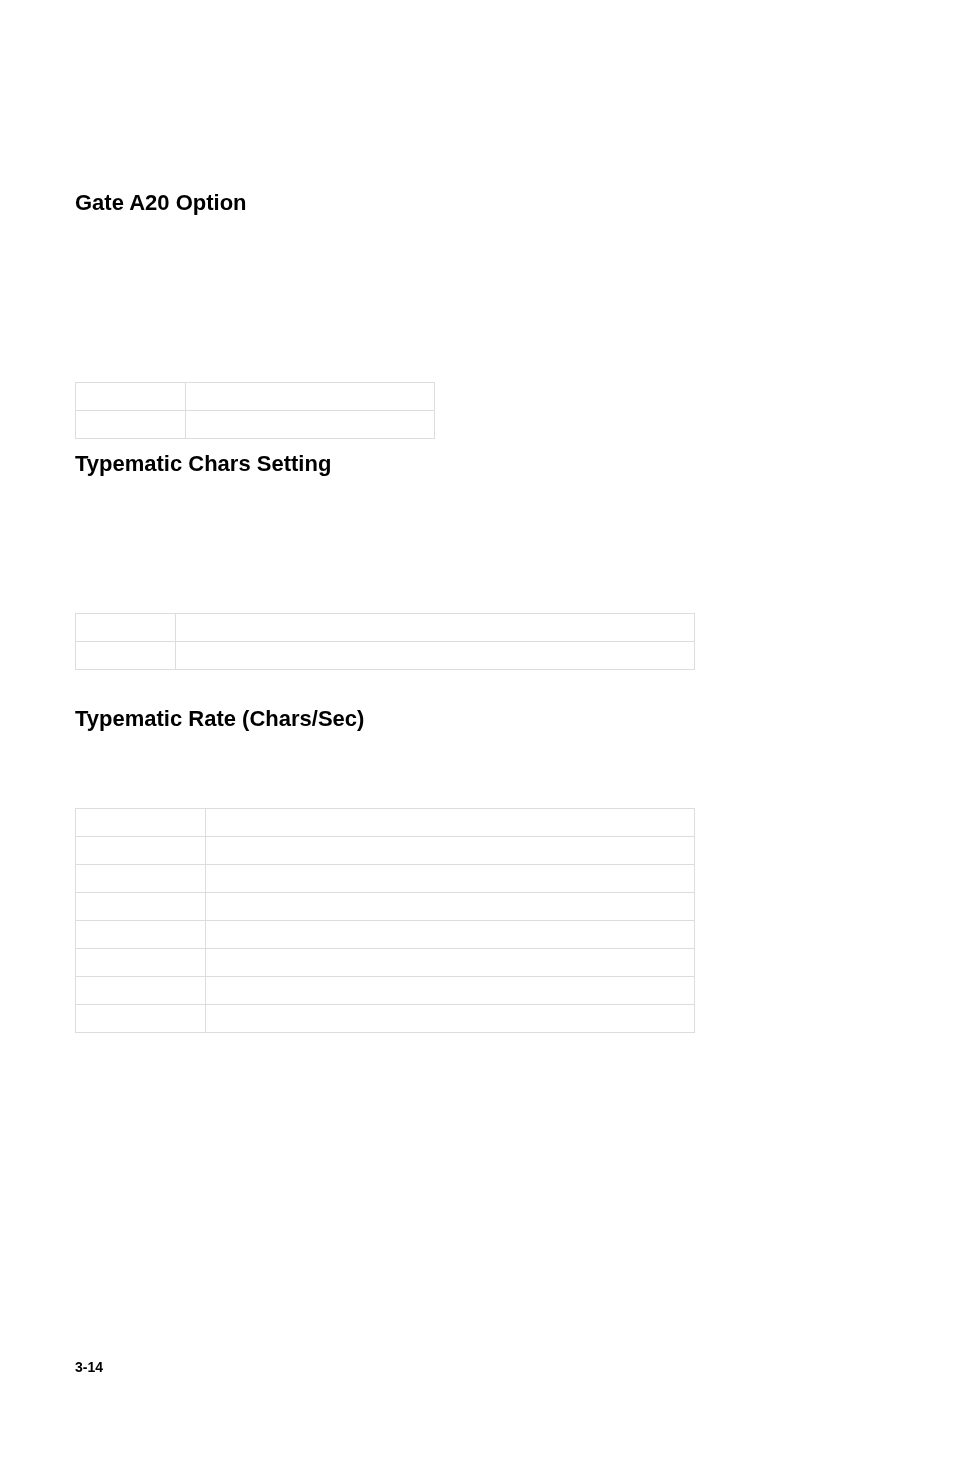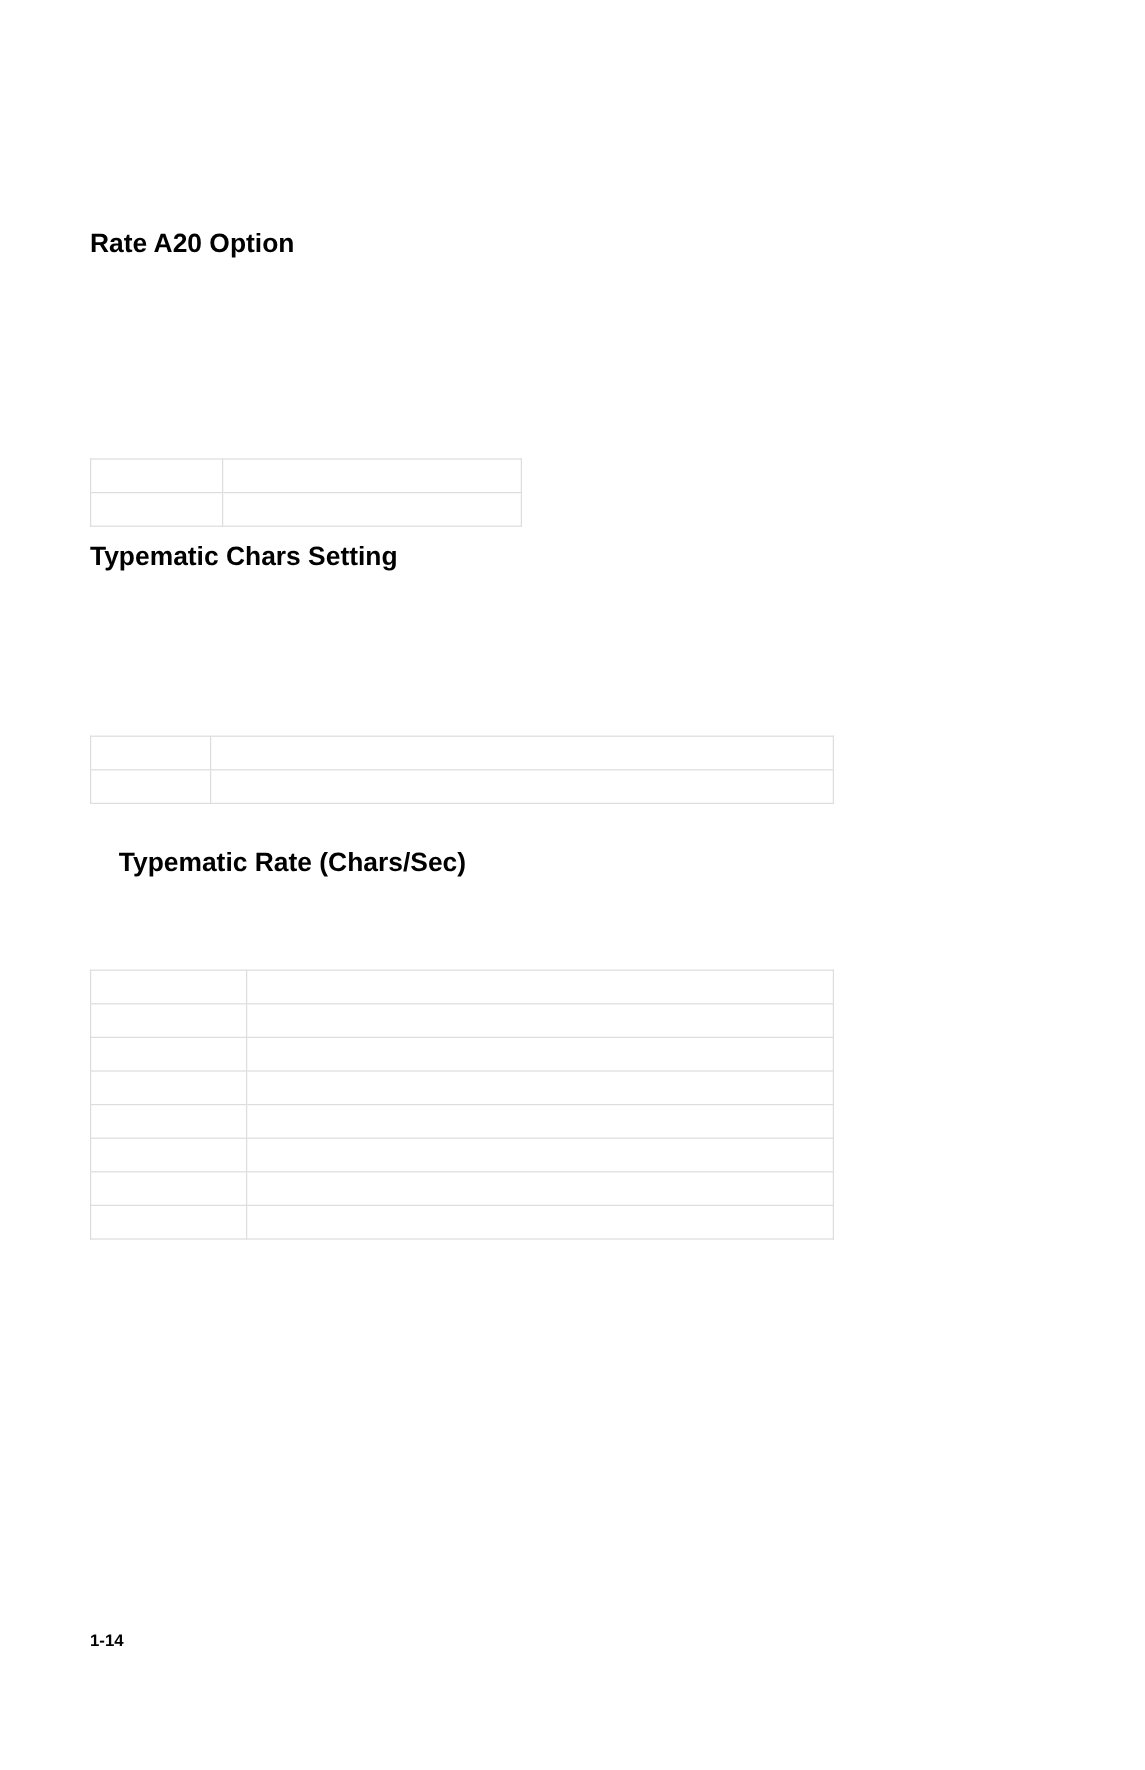--- a/index.html
+++ b/index.html
@@ -27,34 +27,34 @@
       padding: 4px 8px;
       vertical-align: middle;
     }
     .tbl-narrow { width: 360px; }
     .tbl-narrow td:first-child { width: 110px; }
     .tbl-wide { width: 620px; }
     .tbl-wide td:first-child { width: 100px; }
     .tbl-rate { width: 620px; }
     .tbl-rate td:first-child { width: 130px; }
     .section-gap { margin-top: 4px; }
-    .bigger-gap { margin-top: 36px; margin-left: 24px; }
+    .bigger-gap { margin-top: 36px; }
     .page-number {
       position: absolute;
       left: 75px;
       bottom: 100px;
       font-size: 14px;
       font-weight: bold;
     }
     .hidden-text { visibility: hidden; font-size: 13px; }
   </style>
 </head>
 <body>
 
-<h2>Rate A20 Option</h2>
+<h2>Gate A20 Option</h2>
 <div style="height:150px"></div>
 <table class="tbl-narrow">
   <tbody>
       <tr>
     <td><span class="hidden-text"></span></td>
     <td><span class="hidden-text"></span></td>
   </tr>
   <tr>
     <td><span class="hidden-text"></span></td>
     <td><span class="hidden-text"></span></td>
@@ -109,13 +109,13 @@
     <td><span class="hidden-text"></span></td>
     <td><span class="hidden-text"></span></td>
   </tr>
   <tr>
     <td><span class="hidden-text"></span></td>
     <td><span class="hidden-text"></span></td>
   </tr>
 </tbody>
   </table>
 
-<div class="page-number">1-14</div>
+<div class="page-number">3-14</div>
 
 </body></html>

